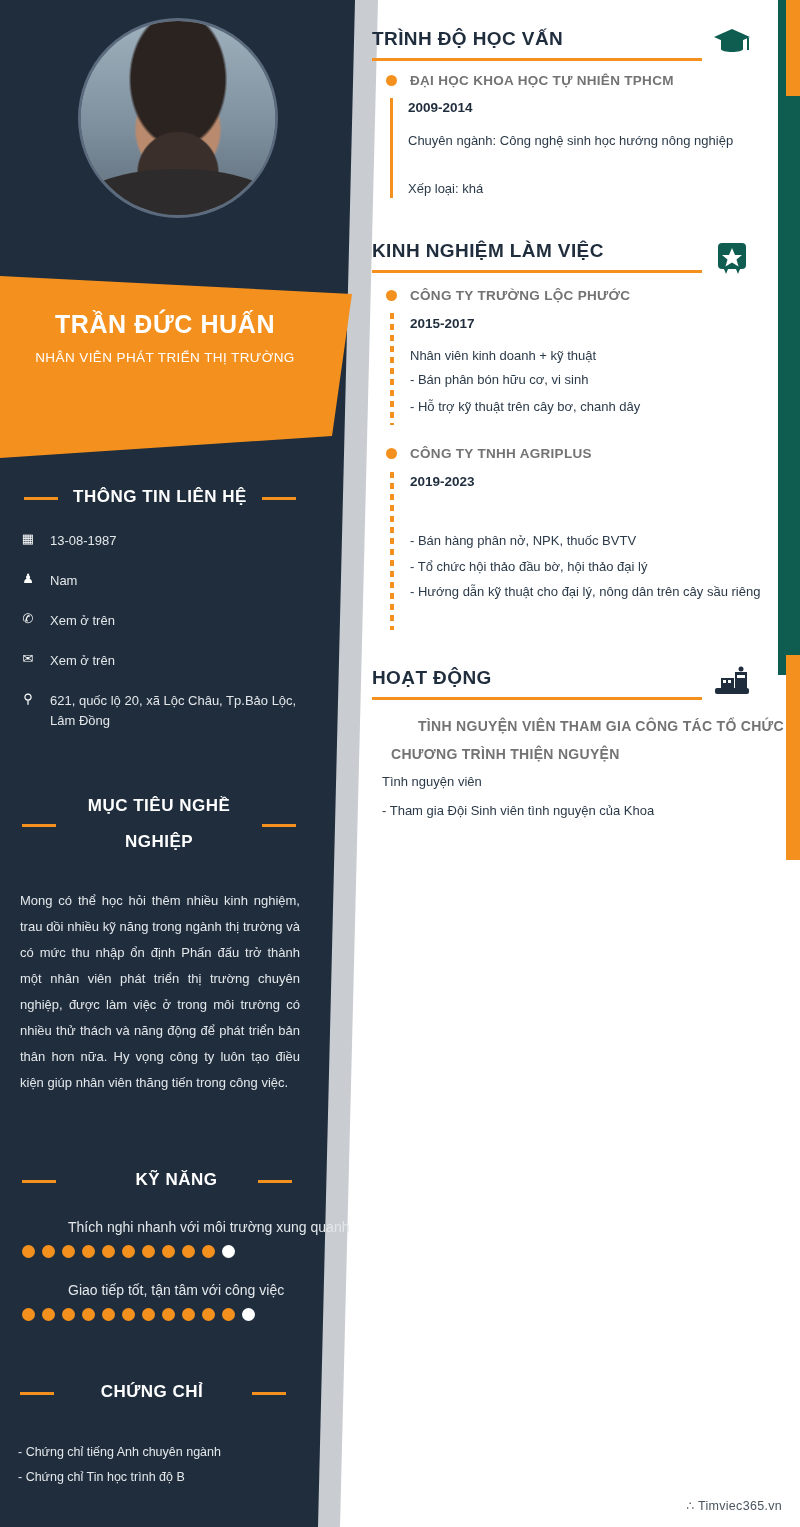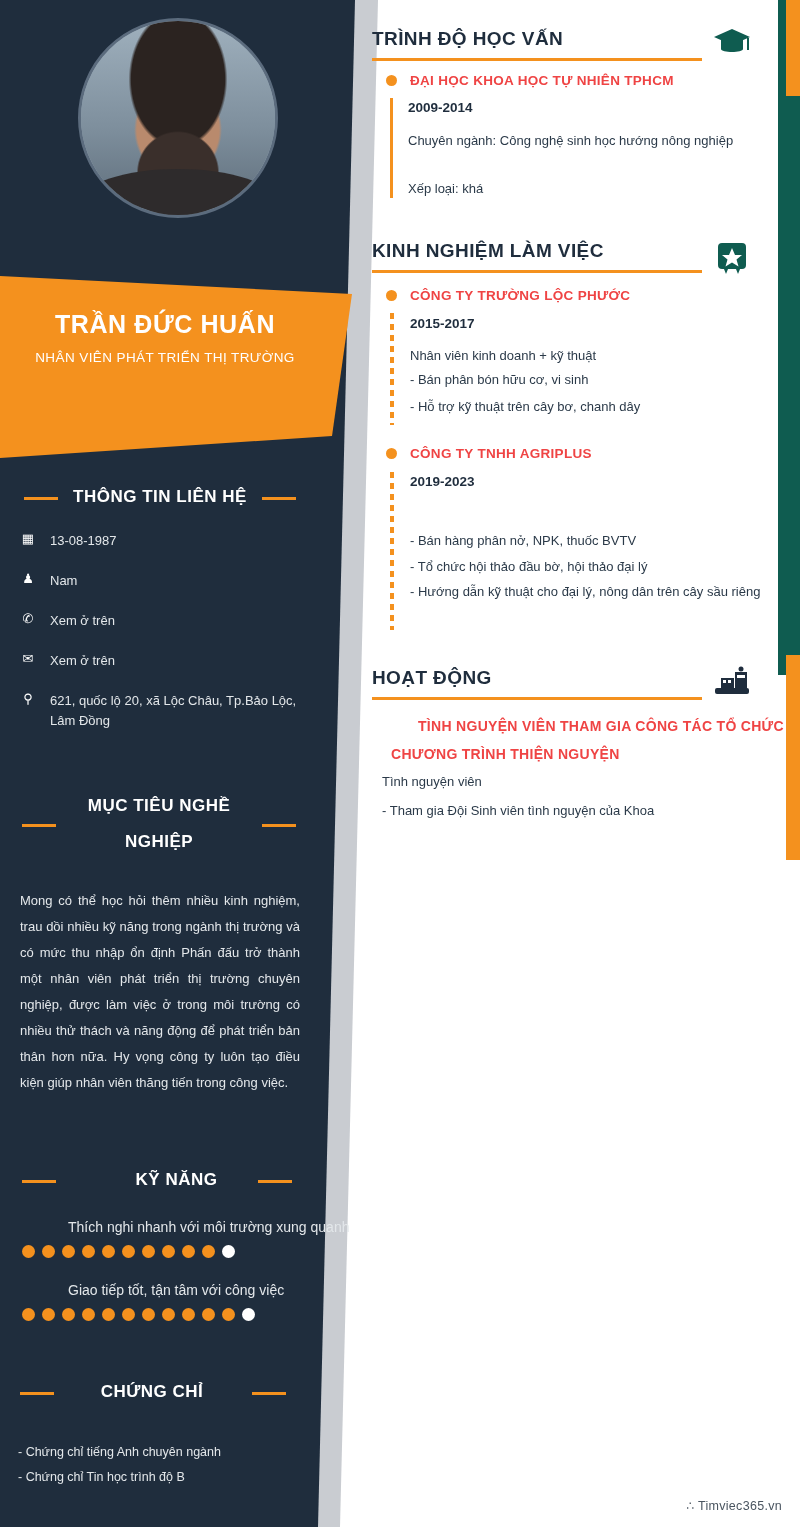--- a/index.html
+++ b/index.html
@@ -161,21 +161,21 @@
     position: absolute;
     color: #1f2d3d;
     font-size: 19px;
     font-weight: bold;
     letter-spacing: 0.4px;
   }
   .r-rule { position: absolute; height: 3px; background: #f4911e; }
 
   .bullet-head {
     position: absolute;
-    color: #ef4444;
+    color: #737373;
     font-size: 13.5px;
     font-weight: bold;
     letter-spacing: 0.3px;
   }
   .bullet-dot {
     position: absolute;
     width: 11px; height: 11px; border-radius: 50%;
     background: #f4911e;
   }
   .yearline {

